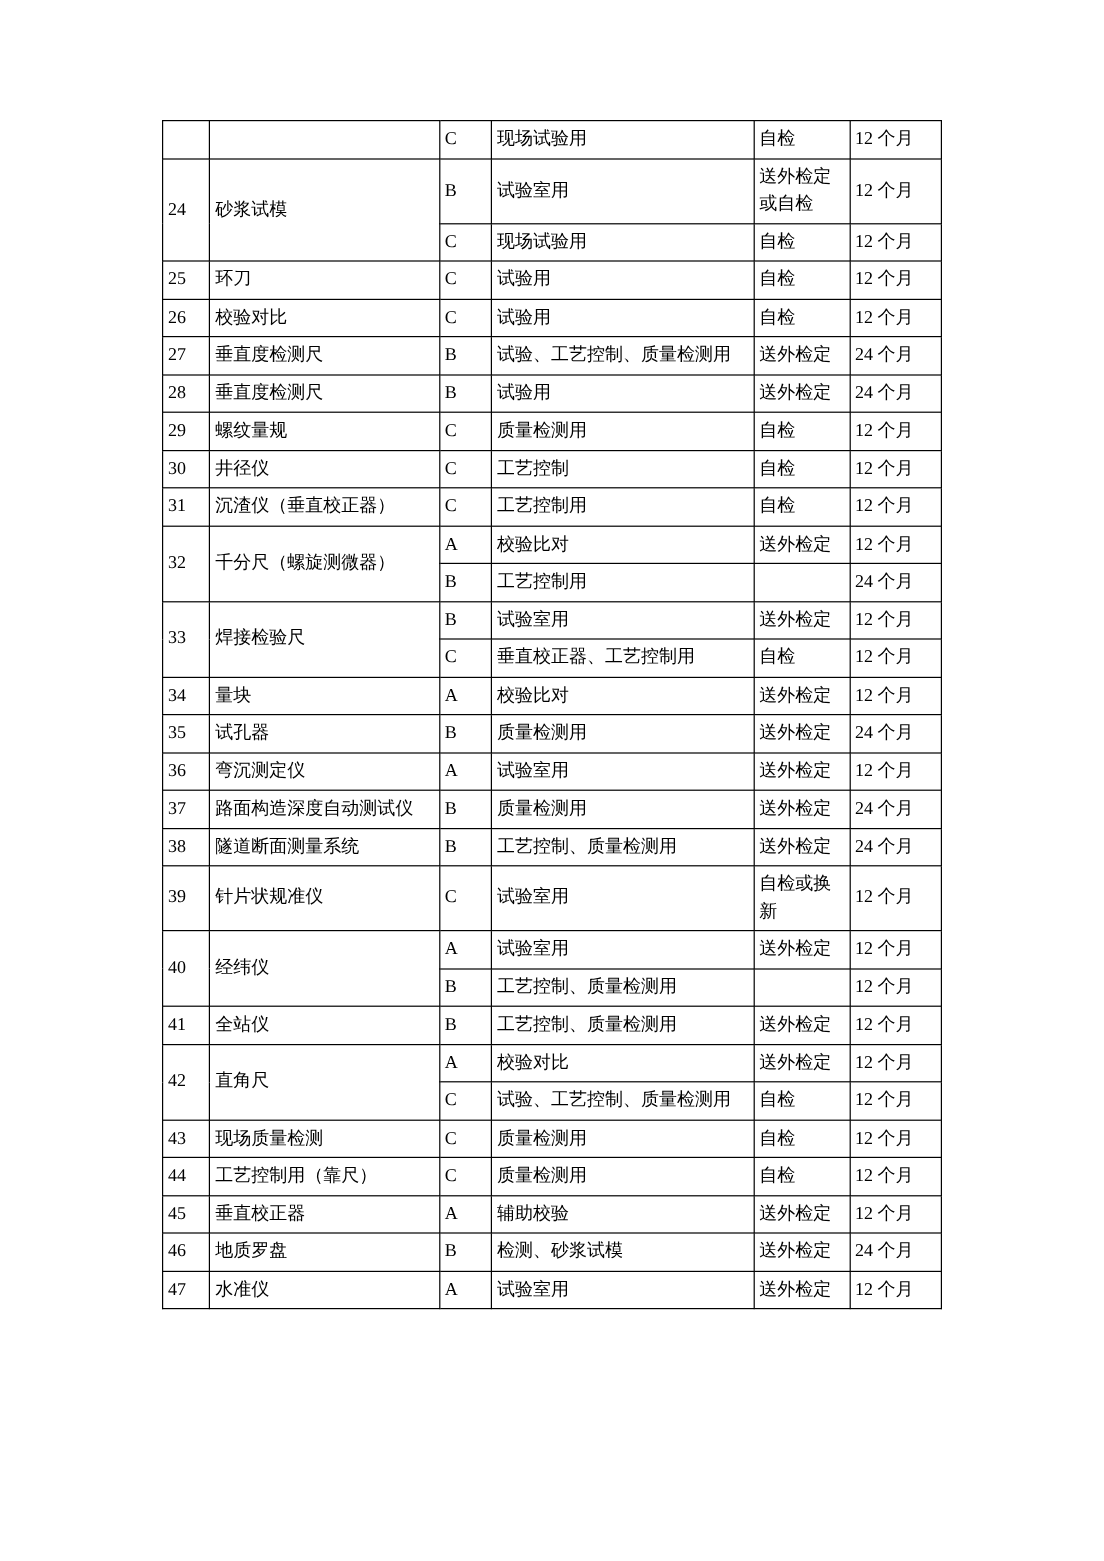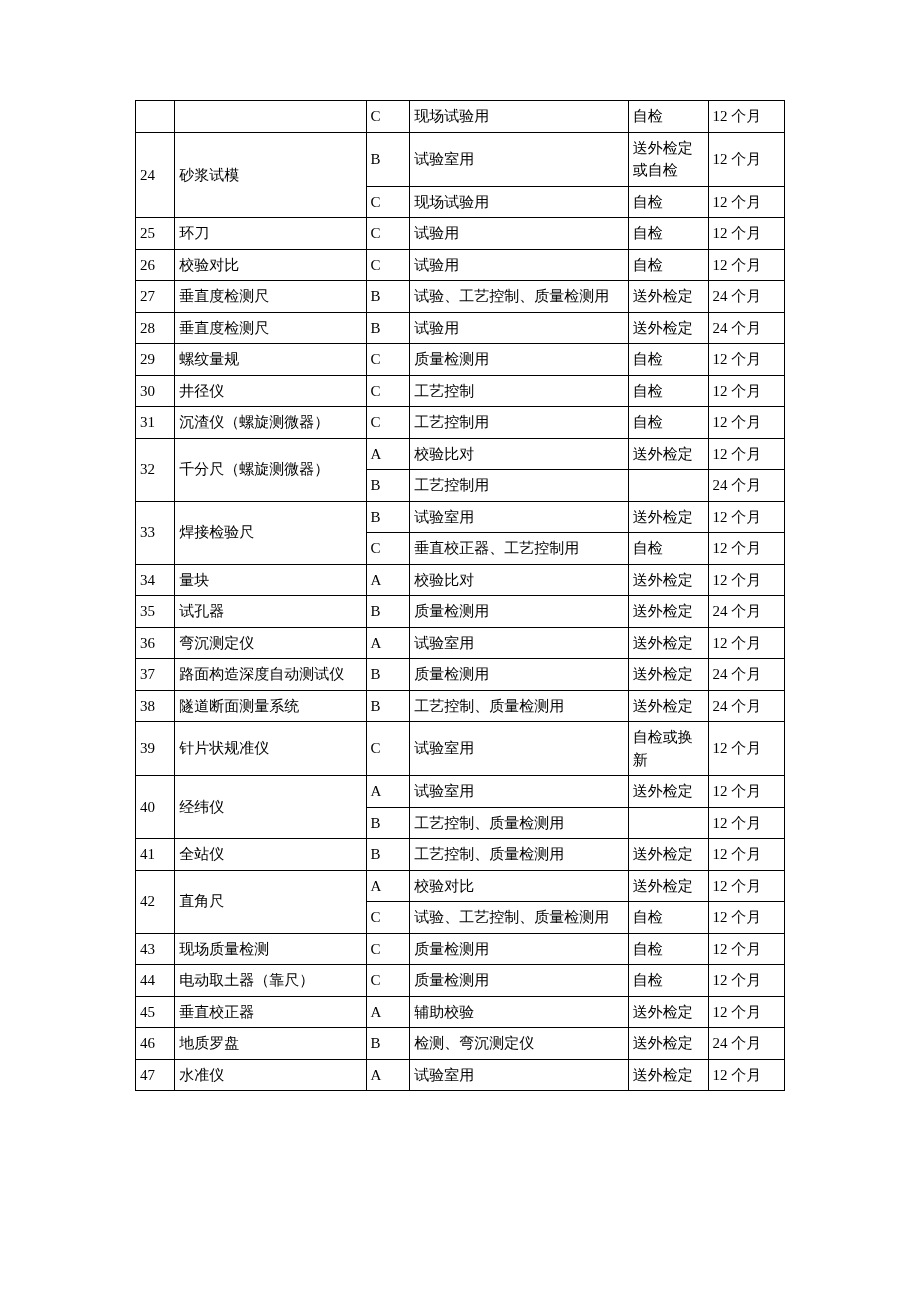--- a/index.html
+++ b/index.html
@@ -107,21 +107,21 @@
       <tr>
         <td>30</td>
         <td>井径仪</td>
         <td>C</td>
         <td>工艺控制</td>
         <td>自检</td>
         <td>12 个月</td>
       </tr>
       <tr>
         <td>31</td>
-        <td>沉渣仪（螺旋测微器）</td>
+        <td>沉渣仪（垂直校正器）</td>
         <td>C</td>
         <td>工艺控制用</td>
         <td>自检</td>
         <td>12 个月</td>
       </tr>
       <tr>
         <td rowspan="2">32</td>
         <td rowspan="2">千分尺（螺旋测微器）</td>
         <td>A</td>
         <td>校验比对</td>
@@ -235,39 +235,39 @@
       <tr>
         <td>43</td>
         <td>现场质量检测</td>
         <td>C</td>
         <td>质量检测用</td>
         <td>自检</td>
         <td>12 个月</td>
       </tr>
       <tr>
         <td>44</td>
-        <td>电动取土器（靠尺）</td>
+        <td>工艺控制用（靠尺）</td>
         <td>C</td>
         <td>质量检测用</td>
         <td>自检</td>
         <td>12 个月</td>
       </tr>
       <tr>
         <td>45</td>
         <td>垂直校正器</td>
         <td>A</td>
         <td>辅助校验</td>
         <td>送外检定</td>
         <td>12 个月</td>
       </tr>
       <tr>
         <td>46</td>
         <td>地质罗盘</td>
         <td>B</td>
-        <td>检测、弯沉测定仪</td>
+        <td>检测、砂浆试模</td>
         <td>送外检定</td>
         <td>24 个月</td>
       </tr>
       <tr>
         <td>47</td>
         <td>水准仪</td>
         <td>A</td>
         <td>试验室用</td>
         <td>送外检定</td>
         <td>12 个月</td>

